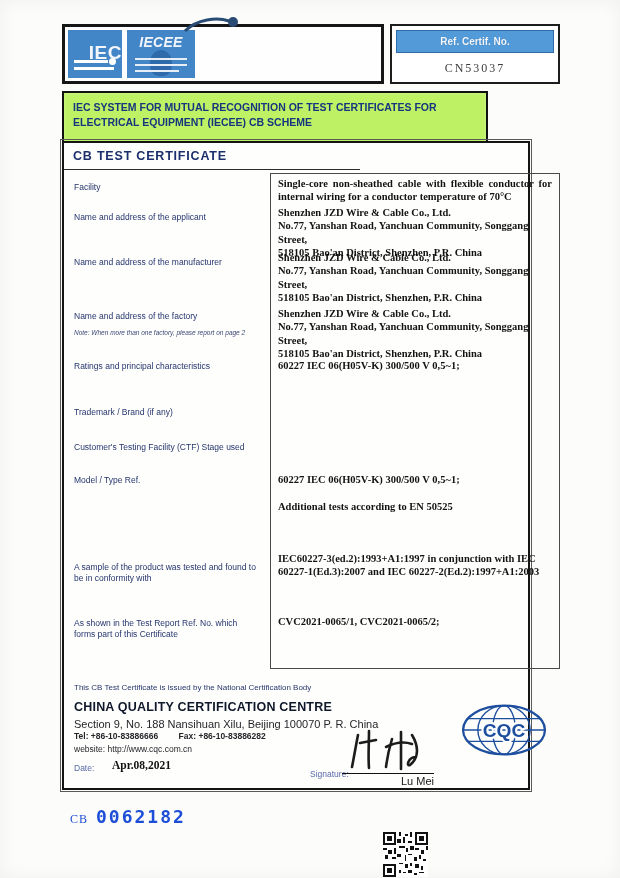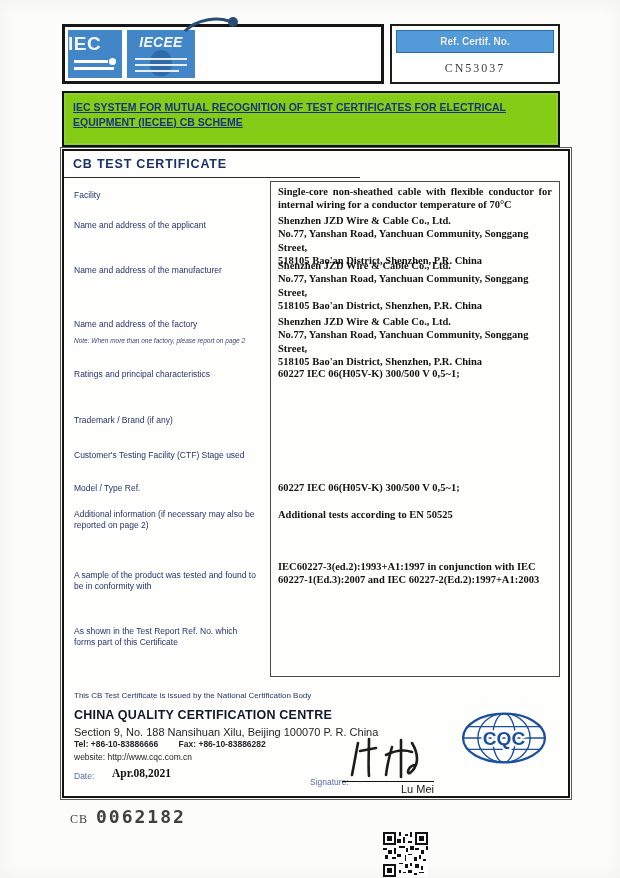--- a/index.html
+++ b/index.html
@@ -6,48 +6,48 @@
   body { background:#e9e9e7; font-family:"Liberation Sans", sans-serif; }
   .page { position:relative; width:620px; height:878px; background:#fcfcfa; overflow:hidden;
           box-shadow:inset 0 0 18px rgba(0,0,0,0.05); }
 
   
   .logo-box { position:absolute; left:62px; top:24px; width:322px; height:60px;
               background:#fefefe; border:3px solid #161616; display:flex; gap:5px; padding:3px; }
   .logo-tile { background:#4286c8; position:relative; color:#fff; overflow:hidden; }
   .tile-iec { width:54px; }
   .tile-iecee { width:68px; }
-  .iec-text { display:block; text-align:left; font-weight:800; font-size:19px; letter-spacing:0.5px;
-              color:#f2f6fb; margin-top:3px; }
+  .iec-text { display:block; text-align:right; font-weight:800; font-size:19px; letter-spacing:0.5px;
+              color:#f2f6fb; margin-top:12px; }
   .iec-bar1 { position:absolute; left:6px; bottom:15px; width:34px; height:3px; background:#fff; }
   .iec-bar2 { position:absolute; left:6px; bottom:8px; width:40px; height:3px; background:#fff; }
   .iec-dot  { position:absolute; right:6px; bottom:13px; width:7px; height:7px; border-radius:50%; background:#fff; }
   .iecee-text { display:block; text-align:center; font-weight:800; font-style:italic; font-size:14px;
                 color:#f2f6fb; margin-top:4px; letter-spacing:0.3px; }
   .iecee-bulb { position:absolute; left:50%; bottom:2px; transform:translateX(-50%);
                 width:22px; height:26px; border-radius:50% 50% 40% 40%; background:#2f6bab; }
   .iecee-line { position:absolute; left:8px; height:2.5px; background:#e8eef6; }
   .il1 { bottom:18px; width:52px; } .il2 { bottom:12px; width:52px; } .il3 { bottom:6px; width:44px; }
   .iecee-swoosh { position:absolute; left:118px; top:-12px; width:60px; height:18px; }
 
   .ref-box { position:absolute; left:390px; top:24px; width:170px; height:60px;
              background:#fff; border:2px solid #1d1d1d; padding:4px; }
   .ref-bar { height:23px; background:#539bd8; border:1px solid #2f6ba8; display:flex;
              align-items:center; justify-content:center; color:#f4f8fd; font-weight:700; font-size:10px;
              text-shadow:0 0 1px #2f6ba8; }
   .ref-val { text-align:center; margin-top:8px; font-family:"Liberation Serif", serif; font-size:12px;
              letter-spacing:2px; color:#3c3c3c; }
 
   
-  .banner { position:absolute; left:62px; top:91px; width:498px; height:56px; background:#84cc16;
+  .banner { position:absolute; left:62px; top:91px; width:426px; height:56px; background:#bef264;
             border:2px solid #111; padding:7px 9px; color:#16357e; font-weight:700; font-size:10.5px;
-            line-height:1.4; box-shadow:inset 0 0 0 2px rgba(255,255,255,0.10);text-decoration:underline; }
-
-  
-  .main-box { position:absolute; left:62px; top:149px; width:508px; height:649px; background:#fefefd;
+            line-height:1.4; box-shadow:inset 0 0 0 2px rgba(255,255,255,0.10); }
+
+  
+  .main-box { position:absolute; left:62px; top:141px; width:468px; height:649px; background:#fefefd;
               border:2px solid #141414; outline:1px solid #5a5a5a; outline-offset:1px; }
   .cert-title { position:absolute; left:9px; top:6px; font-weight:700; font-size:12.5px;
                 letter-spacing:0.8px; color:#1b2f6d; }
   .title-rule { position:absolute; left:0; top:26px; width:296px; border-top:1.5px solid #2c2c2c; }
   .value-frame { position:absolute; left:206px; top:30px; width:290px; height:496px; border:1.2px solid #4a4a4a; }
 
   .lbl { position:absolute; left:10px; width:184px; font-size:8.5px; color:#25356d; line-height:1.35; }
   .note { position:absolute; left:10px; width:190px; font-size:6.5px; color:#3d4a77; font-style:italic; }
   .val { position:absolute; left:214px; width:274px; font-family:"Liberation Serif", serif;
          font-weight:700; font-size:10.5px; color:#131313; line-height:1.28; white-space:pre-line; }
@@ -65,21 +65,21 @@
   .date-val { position:absolute; left:48px; top:616px; font-family:"Liberation Serif", serif;
               font-weight:700; font-size:11.5px; color:#111; }
   .sig-lbl  { position:absolute; left:246px; top:626px; font-size:8.5px; color:#5a6aa8; }
   .sig-svg  { position:absolute; left:282px; top:584px; }
   .sig-line { position:absolute; left:278px; top:630px; width:92px; border-top:1.5px solid #111; }
   .sig-name { position:absolute; left:278px; top:632px; width:92px; text-align:right;
               font-size:11px; font-weight:400; color:#161616; }
   .cqc-logo { position:absolute; left:396px; top:560px; }
 
   
-  .cb-row { position:absolute; left:70px; top:806px; color:#404040; }
+  .cb-row { position:absolute; left:70px; top:806px; color:#1d4ed8; }
   .cb-prefix { font-family:"Liberation Serif", serif; font-size:12px; letter-spacing:1px; margin-right:8px; }
   .cb-number { font-family:"DejaVu Sans Mono", monospace; font-weight:700; font-size:18px; letter-spacing:2px; }
   .qr { position:absolute; left:383px; top:832px; }
   .watermark { position:absolute; left:433px; top:841px; font-size:15px; color:#1c1c1c; letter-spacing:2px; }
 </style>
 </head>
 <body>
 
 <div class="page">
 
@@ -139,28 +139,28 @@
 
     <div class="lbl" style="top:264px">Trademark / Brand (if any)</div>
     <div class="val" style="top:262px"></div>
 
     <div class="lbl" style="top:299px">Customer's Testing Facility (CTF) Stage used</div>
     <div class="val" style="top:297px"></div>
 
     <div class="lbl" style="top:332px">Model / Type Ref.</div>
     <div class="val" style="top:330px">60227 IEC 06(H05V-K) 300/500 V 0,5~1;</div>
 
-    <div class="lbl" style="top:358px">Additional information (if necessary may also be reported on page 2)</div>
     <div class="val" style="top:357px">Additional tests according to EN 50525</div>
 
     <div class="lbl" style="top:419px">A sample of the product was tested and found to be in conformity with</div>
     <div class="val" style="top:409px">IEC60227-3(ed.2):1993+A1:1997 in conjunction with IEC
 60227-1(Ed.3):2007 and IEC 60227-2(Ed.2):1997+A1:2003</div>
 
     <div class="lbl" style="top:475px">As shown in the Test Report Ref. No. which forms part of this Certificate</div>
+    <div class="val" style="top:472px">CVC2021-0065/1, CVC2021-0065/2;</div>
 
     <div class="issued">This CB Test Certificate is issued by the National Certification Body</div>
     <div class="cqc-name">CHINA QUALITY CERTIFICATION CENTRE</div>
     <div class="cqc-addr">Section 9, No. 188 Nansihuan Xilu, Beijing 100070 P. R. China</div>
     <div class="cqc-tel">
       <span>Tel: +86-10-83886666</span>
       <span>Fax: +86-10-83886282</span>
     </div>
     <div class="cqc-web">website: http://www.cqc.com.cn</div>
 

